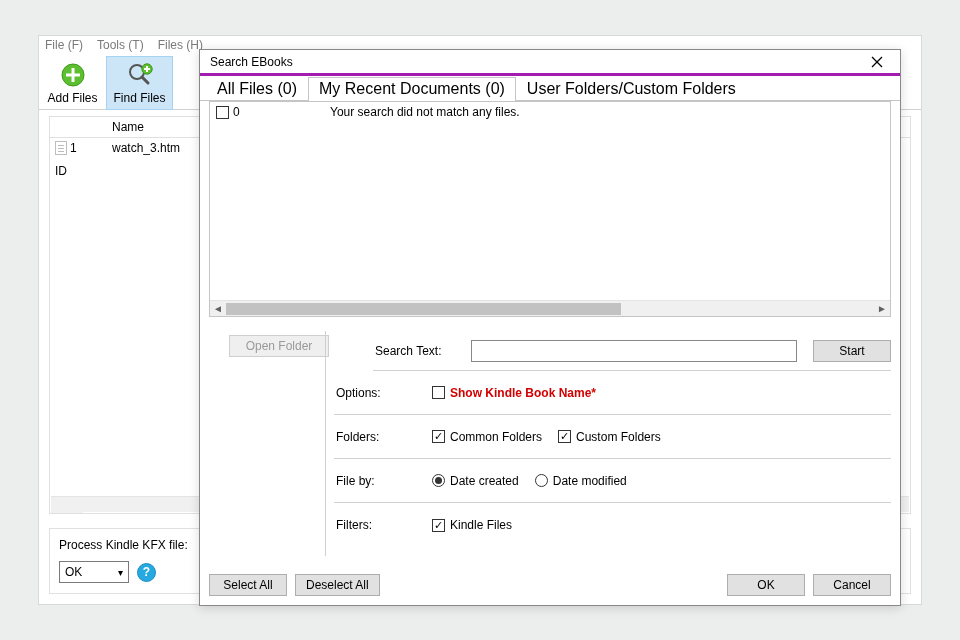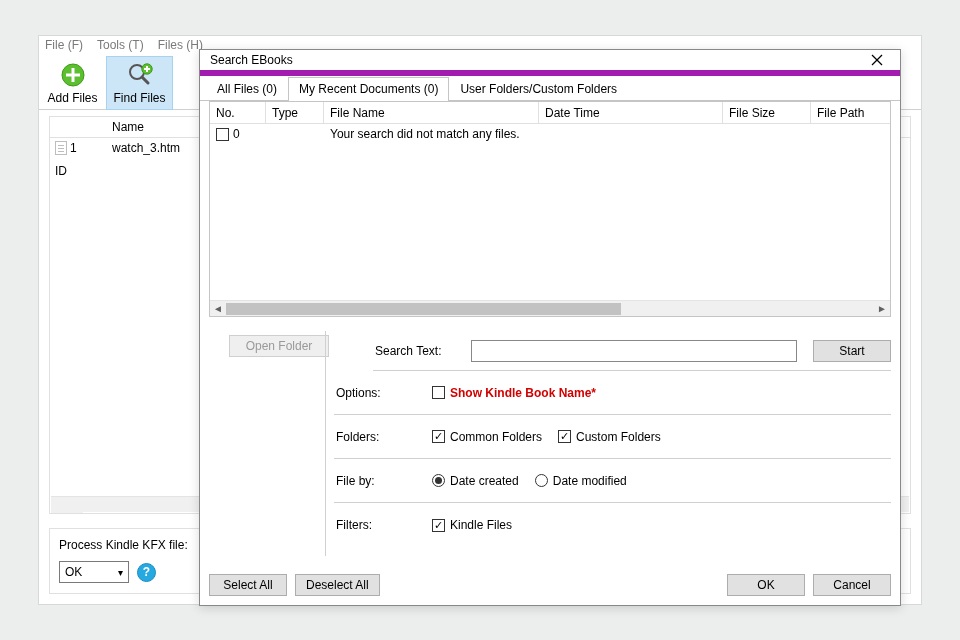--- a/index.html
+++ b/index.html
@@ -142,40 +142,40 @@
     width: 702px; height: 557px;
     background: var(--bg-win);
     border: 1px solid #888;
     box-shadow: 0 2px 10px rgba(0,0,0,0.15);
     display: flex; flex-direction: column;
   }
   .dialog-titlebar {
     height: 26px;
     display: flex; align-items: center; justify-content: space-between;
     padding: 0 6px 0 10px;
-    border-bottom: 6px solid #a21caf;
+    border-bottom: 3px solid #a21caf;
   }
   .dialog-close {
     width: 34px; height: 20px;
     display: flex; align-items: center; justify-content: center;
     font-size: 14px;
   }
   .dialog-tabs {
     height: 25px;
     display: flex;
     align-items: flex-end;
     padding-left: 6px;
     border-bottom: 1px solid var(--panel-border);
     position: relative;
   }
   .tab {
     height: 23px;
     padding: 0 10px;
     display: flex; align-items: center;
-    font-size: 12px;
+    font-size: 16px;
     border: 1px solid transparent;
     border-bottom: none;
     position: relative;
   }
   .tab.active {
     background: #fff;
     border-color: var(--panel-border);
     z-index: 2;
   }
   .tab.active::after {
@@ -362,28 +362,20 @@
   </div>
 
   <div class="dialog-tabs">
     <div class="tab">All Files (0)</div>
     <div class="tab active">My Recent Documents (0)</div>
     <div class="tab">User Folders/Custom Folders</div>
   </div>
 
   <div class="dialog-body">
     <div class="result-grid">
-      <div class="result-head">
-        <div class="rc-no">No.</div>
-        <div class="rc-type">Type</div>
-        <div class="rc-name">File Name</div>
-        <div class="rc-date">Date Time</div>
-        <div class="rc-size">File Size</div>
-        <div class="rc-path">File Path</div>
-      </div>
       <div class="result-rows">
         <div class="result-row">
           <div class="rc-no">
             <span class="chk-box"></span>
             <span>0</span>
           </div>
           <div class="rc-type"></div>
           <div class="rc-name">Your search did not match any files.</div>
         </div>
       </div>

